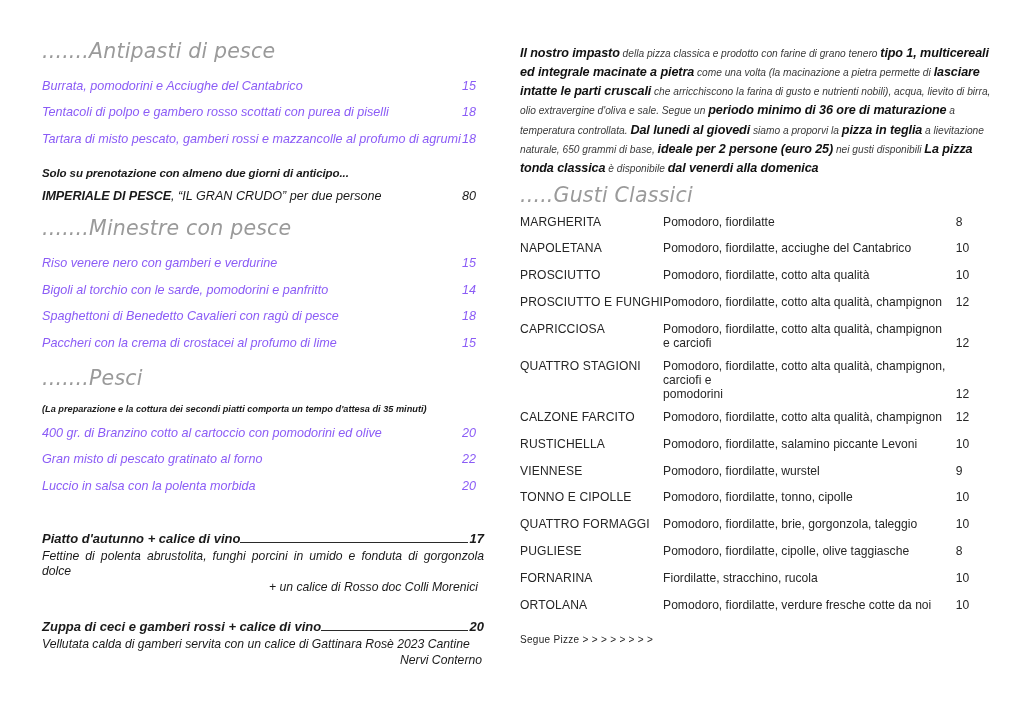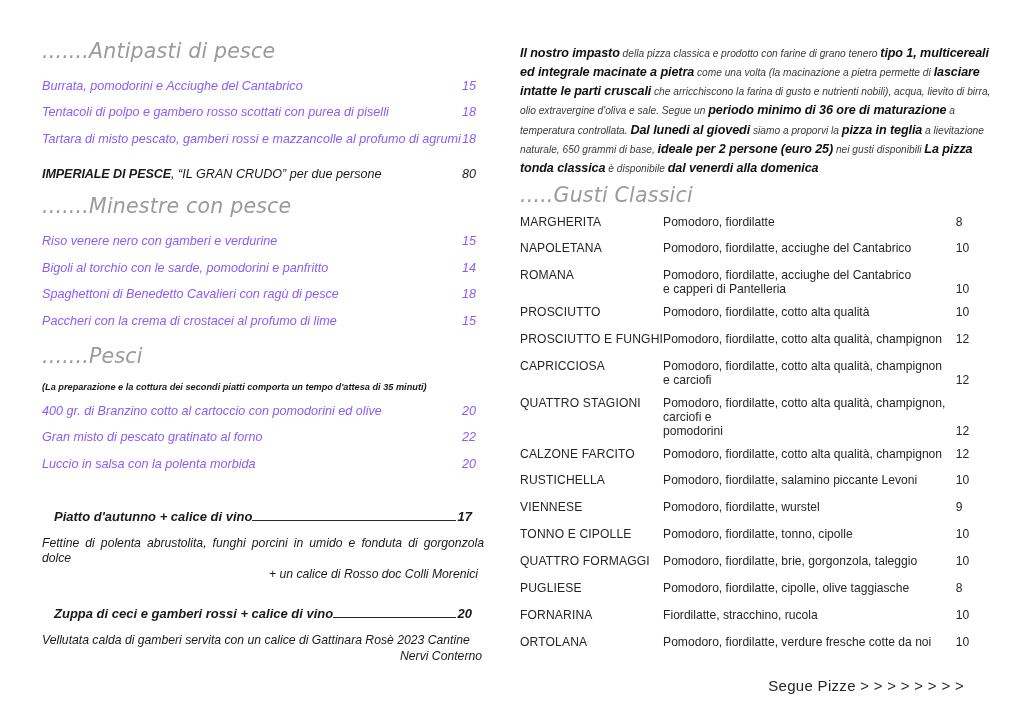--- a/index.html
+++ b/index.html
@@ -100,21 +100,21 @@
   }
   .imperiale-row .spacer { flex: 1 1 auto; }
   .imperiale-row .price { width: 40px; }
 
   
   .combo-title {
     font-style: italic;
     font-weight: bold;
     font-size: 13px;
     white-space: nowrap;
-    margin: 12px;
+    margin: 0;
     display: flex;
     align-items: baseline;
   }
   .combo-title .rule {
     flex: 1 1 auto;
     border-bottom: 1px solid #2a2a2a;
     margin: 0 0 3px 0;
     height: 0;
   }
   .combo-title .cprice {
@@ -177,24 +177,24 @@
   .pz-price {
     width: 48px;
     text-align: left;
     padding-left: 4px;
   }
   .pz-price.bottom-align { vertical-align: bottom; }
   .pz-row-tall td { padding-bottom: 9px; }
   .pz-row td { padding-bottom: 13px; }
 
   .segue {
-    margin-top: 14px;
-    text-align: right;
+    margin-top: 8px;
+    text-align: left;
     padding-right: 36px;
-    font-size: 15px;
+    font-size: 10px;
     color: #262626;
     letter-spacing: 0.3px;
   }
 </style>
 </head>
 <body>
 
 <div class="page">
 
   <div class="col-left">
@@ -214,20 +214,21 @@
         </div>
         <div class="menu-row" style="margin-bottom:14px;">
           <span class="dish">Tartara di misto pescato, gamberi rossi e mazzancolle al profumo di agrumi</span>
           <span class="spacer"></span>
           <span class="price">18</span>
         </div>
       </div>
     </div>
 
     <div style="margin-top:22px;">
+      <div class="note-bold">Solo su prenotazione con almeno due giorni di anticipo...</div>
       <div class="imperiale-row" style="margin-top:10px;">
         <span><b>IMPERIALE DI PESCE</b><span>, “IL GRAN CRUDO”  per due persone</span></span>
         <span class="spacer"></span>
         <span class="price">80</span>
       </div>
     </div>
 
     <div style="margin-top:14px;">
       <div class="section-heading">.......Minestre con pesce</div>
       <div class="menu-list" style="margin-top:16px;">
@@ -312,25 +313,20 @@
           <td class="pz-desc"><span>Pomodoro, fiordilatte</span></td>
           <td class="pz-price">8</td>
         </tr>
 
         <tr class="pz-row">
           <td class="pz-name">NAPOLETANA</td>
           <td class="pz-desc"><span>Pomodoro, fiordilatte, acciughe del Cantabrico</span></td>
           <td class="pz-price">10</td>
         </tr>
 
-        <tr class="pz-row-tall">
-          <td class="pz-name">ROMANA</td>
-          <td class="pz-desc"><span>Pomodoro, fiordilatte, acciughe del Cantabrico</span><span class="l2">e capperi di Pantelleria</span></td>
-          <td class="pz-price bottom-align">10</td>
-        </tr>
 
         <tr class="pz-row">
           <td class="pz-name">PROSCIUTTO</td>
           <td class="pz-desc"><span>Pomodoro, fiordilatte, cotto alta qualità</span></td>
           <td class="pz-price">10</td>
         </tr>
 
         <tr class="pz-row">
           <td class="pz-name">PROSCIUTTO E FUNGHI</td>
           <td class="pz-desc"><span>Pomodoro, fiordilatte, cotto alta qualità, champignon</span></td>

